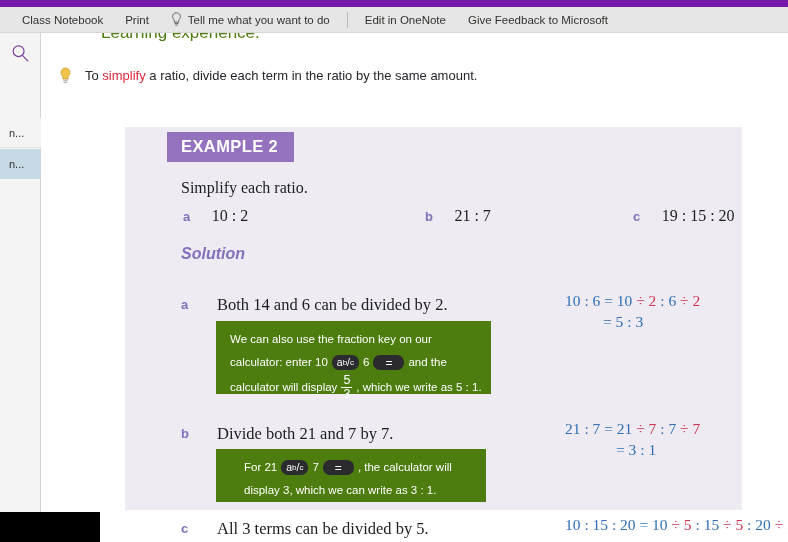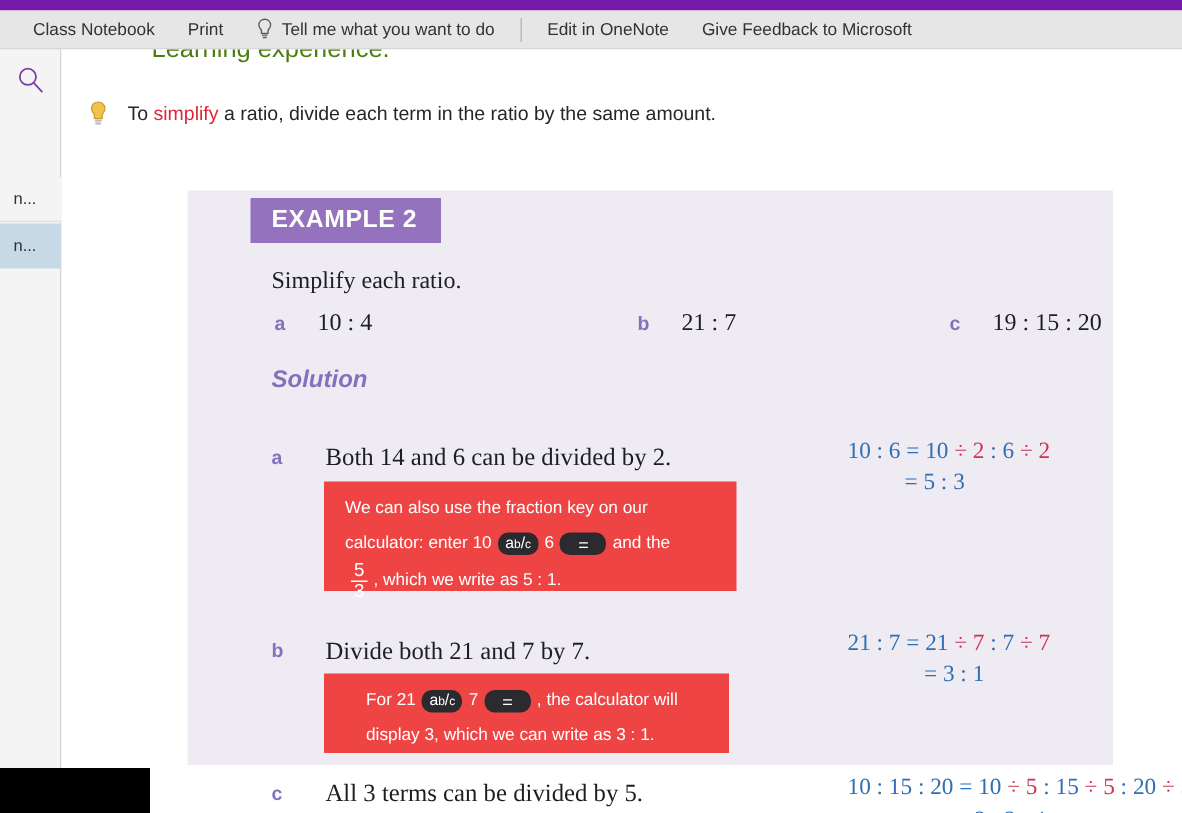--- a/index.html
+++ b/index.html
@@ -142,21 +142,21 @@
     font-family: "Liberation Serif", serif;
     font-size: 16.5px; color: #1d1d22; white-space: nowrap;
   }
   .sa { top: 168px; }
   .sb { top: 297px; }
   .sc { top: 392px; }
 
   
   .callout {
     position: absolute;
-    background: #ef4444;
+    background: #4d7c0f;
     color: #ffffff;
     font-family: "Liberation Sans", sans-serif;
     font-size: 11.5px; line-height: 23px;
     padding: 7px 14px 8px 14px;
   }
   .callout-a { left: 91px; top: 194px; width: 275px; height: 73px; }
   .callout-b { left: 91px; top: 322px; width: 270px; height: 53px; padding-left: 28px; }
   .callout-line { white-space: nowrap; display: flex; align-items: center; }
 
   .calckey {
@@ -263,21 +263,21 @@
     <div class="example-block">
 
       <div class="example-banner">
         <span class="example-banner-label">EXAMPLE 2</span>
       </div>
 
       <div class="simplify-line">Simplify each ratio.</div>
 
       <div class="q-row qa">
         <span class="q-letter">a</span>
-        <span class="q-val">10 : 4</span>
+        <span class="q-val">10 : 2</span>
       </div>
       <div class="q-row qb">
         <span class="q-letter">b</span>
         <span class="q-val">21 : 7</span>
       </div>
       <div class="q-row qc">
         <span class="q-letter">c</span>
         <span class="q-val">19 : 15 : 20</span>
       </div>
 
@@ -293,20 +293,21 @@
           <span>We can also use the fraction key on our</span>
         </div>
         <div class="callout-line">
           <span>calculator: enter 10</span>
           <span class="calckey"><span>a</span><span class="frac-b">b</span>/<span class="frac-c">c</span></span>
           <span>6</span>
           <span class="calckey eq">=</span>
           <span>and the</span>
         </div>
         <div class="callout-line">
+          <span>calculator will display</span>
           <span class="inline-frac">
             <span class="num">5</span>
             <span>3</span>
           </span>
           <span>, which we write as 5 : 1.</span>
         </div>
       </div>
 
       <div class="eqn eqn-a1">10 : 6 = 10 <span class="div" style="color:#cf3350">÷ 2</span> : 6 <span class="div" style="color:#cf3350">÷ 2</span></div>
       <div class="eqn eqn-a2">= 5 : 3</div>

